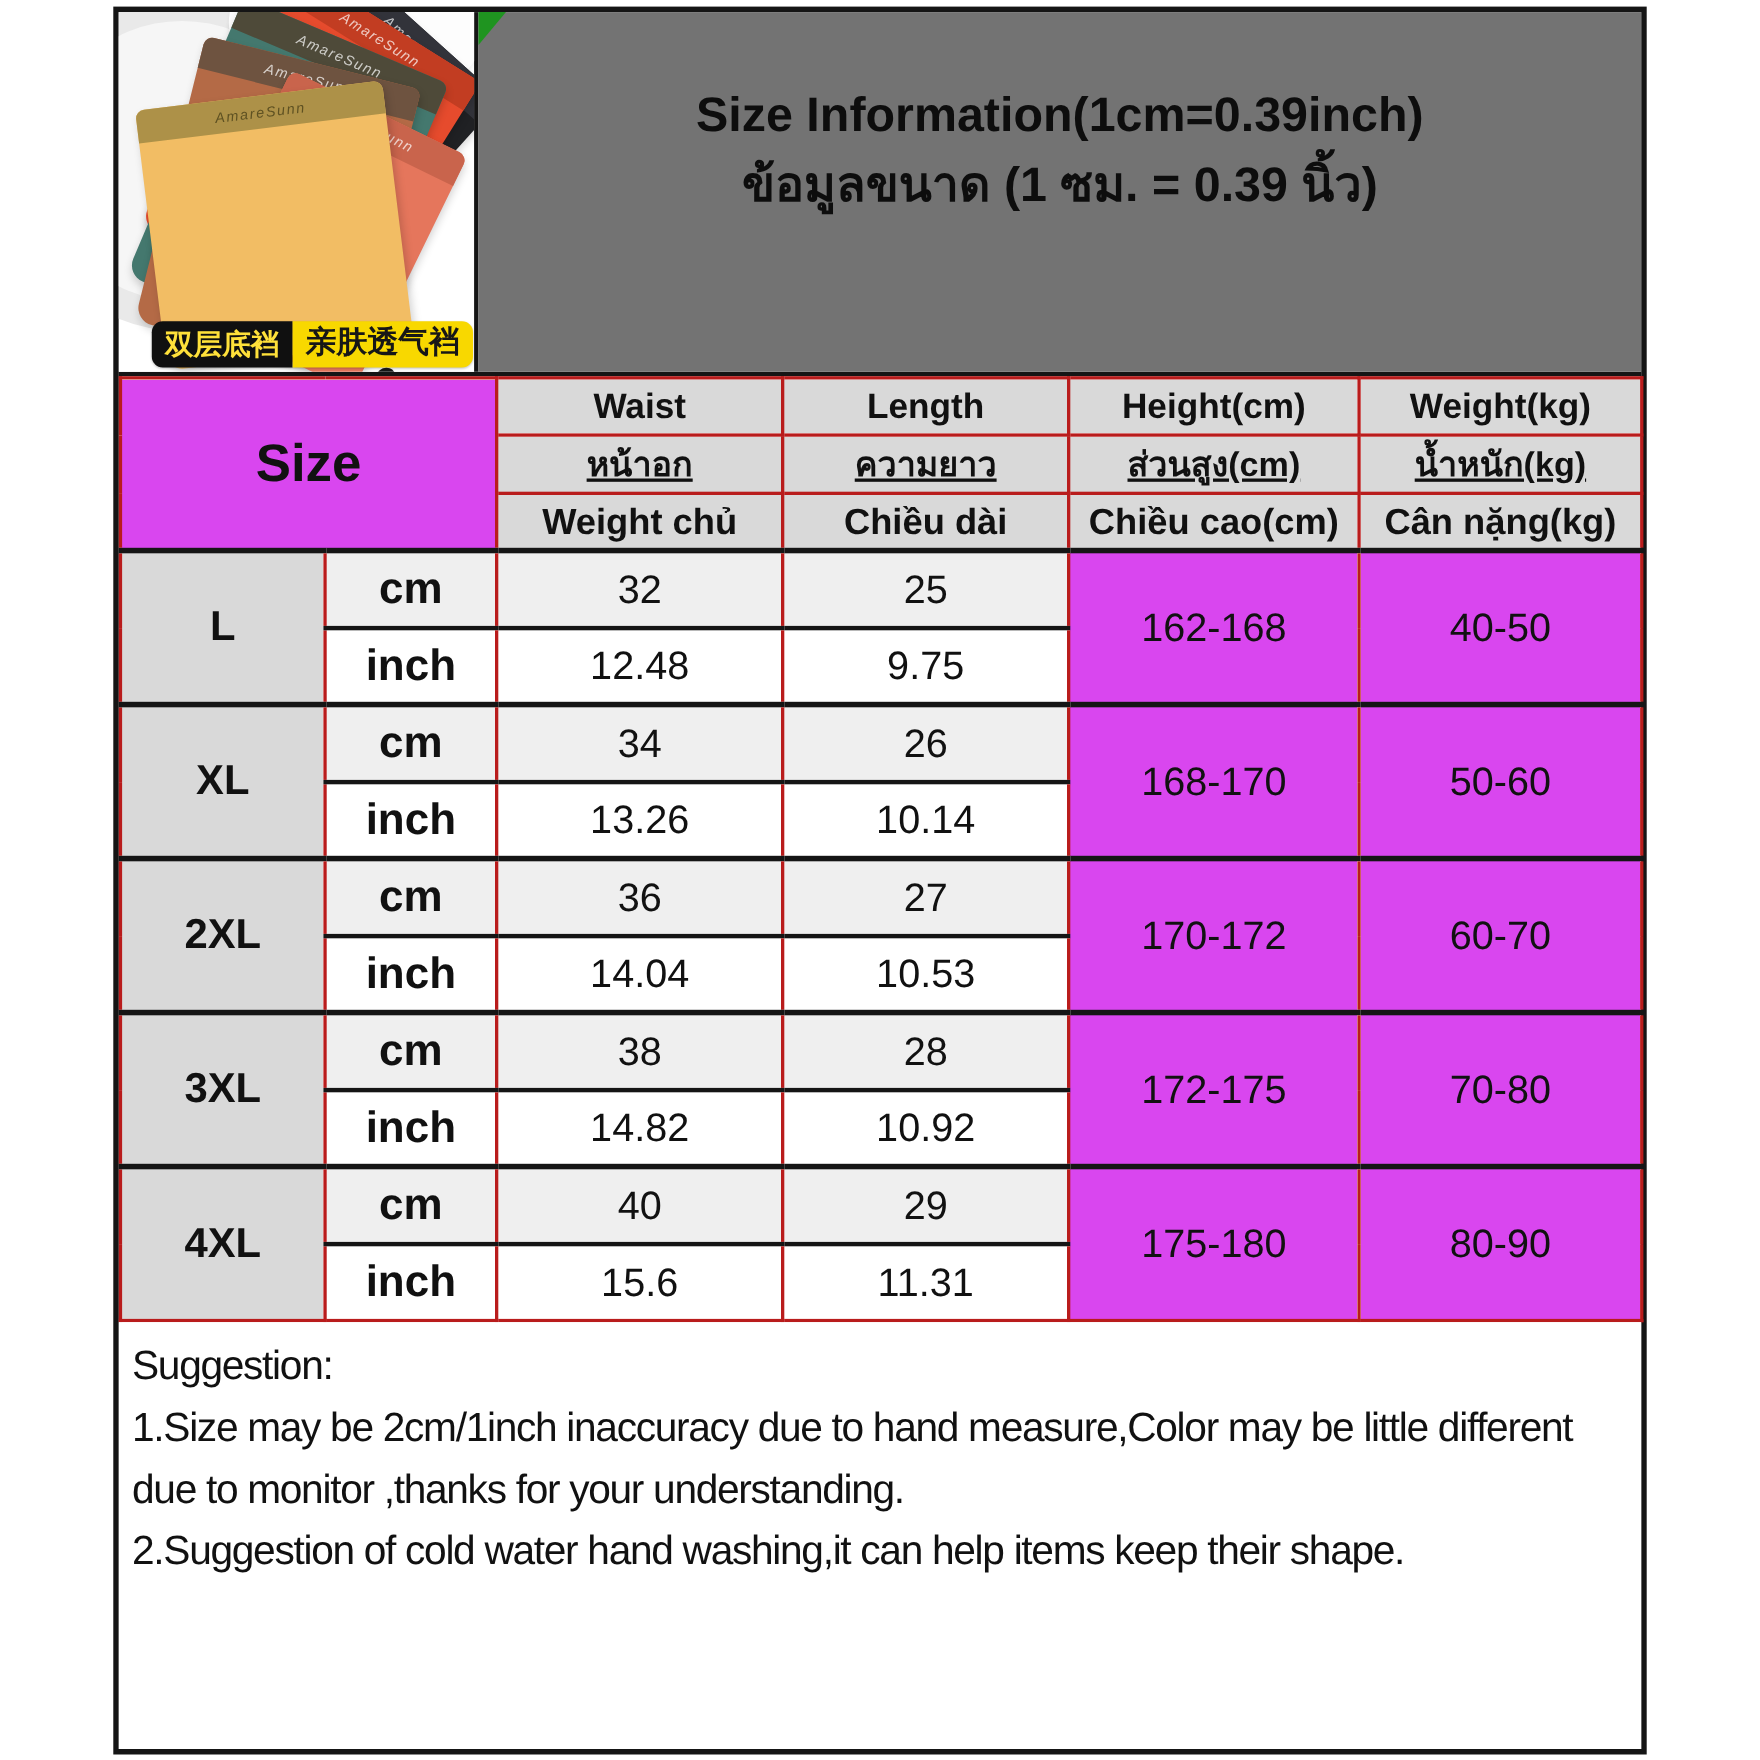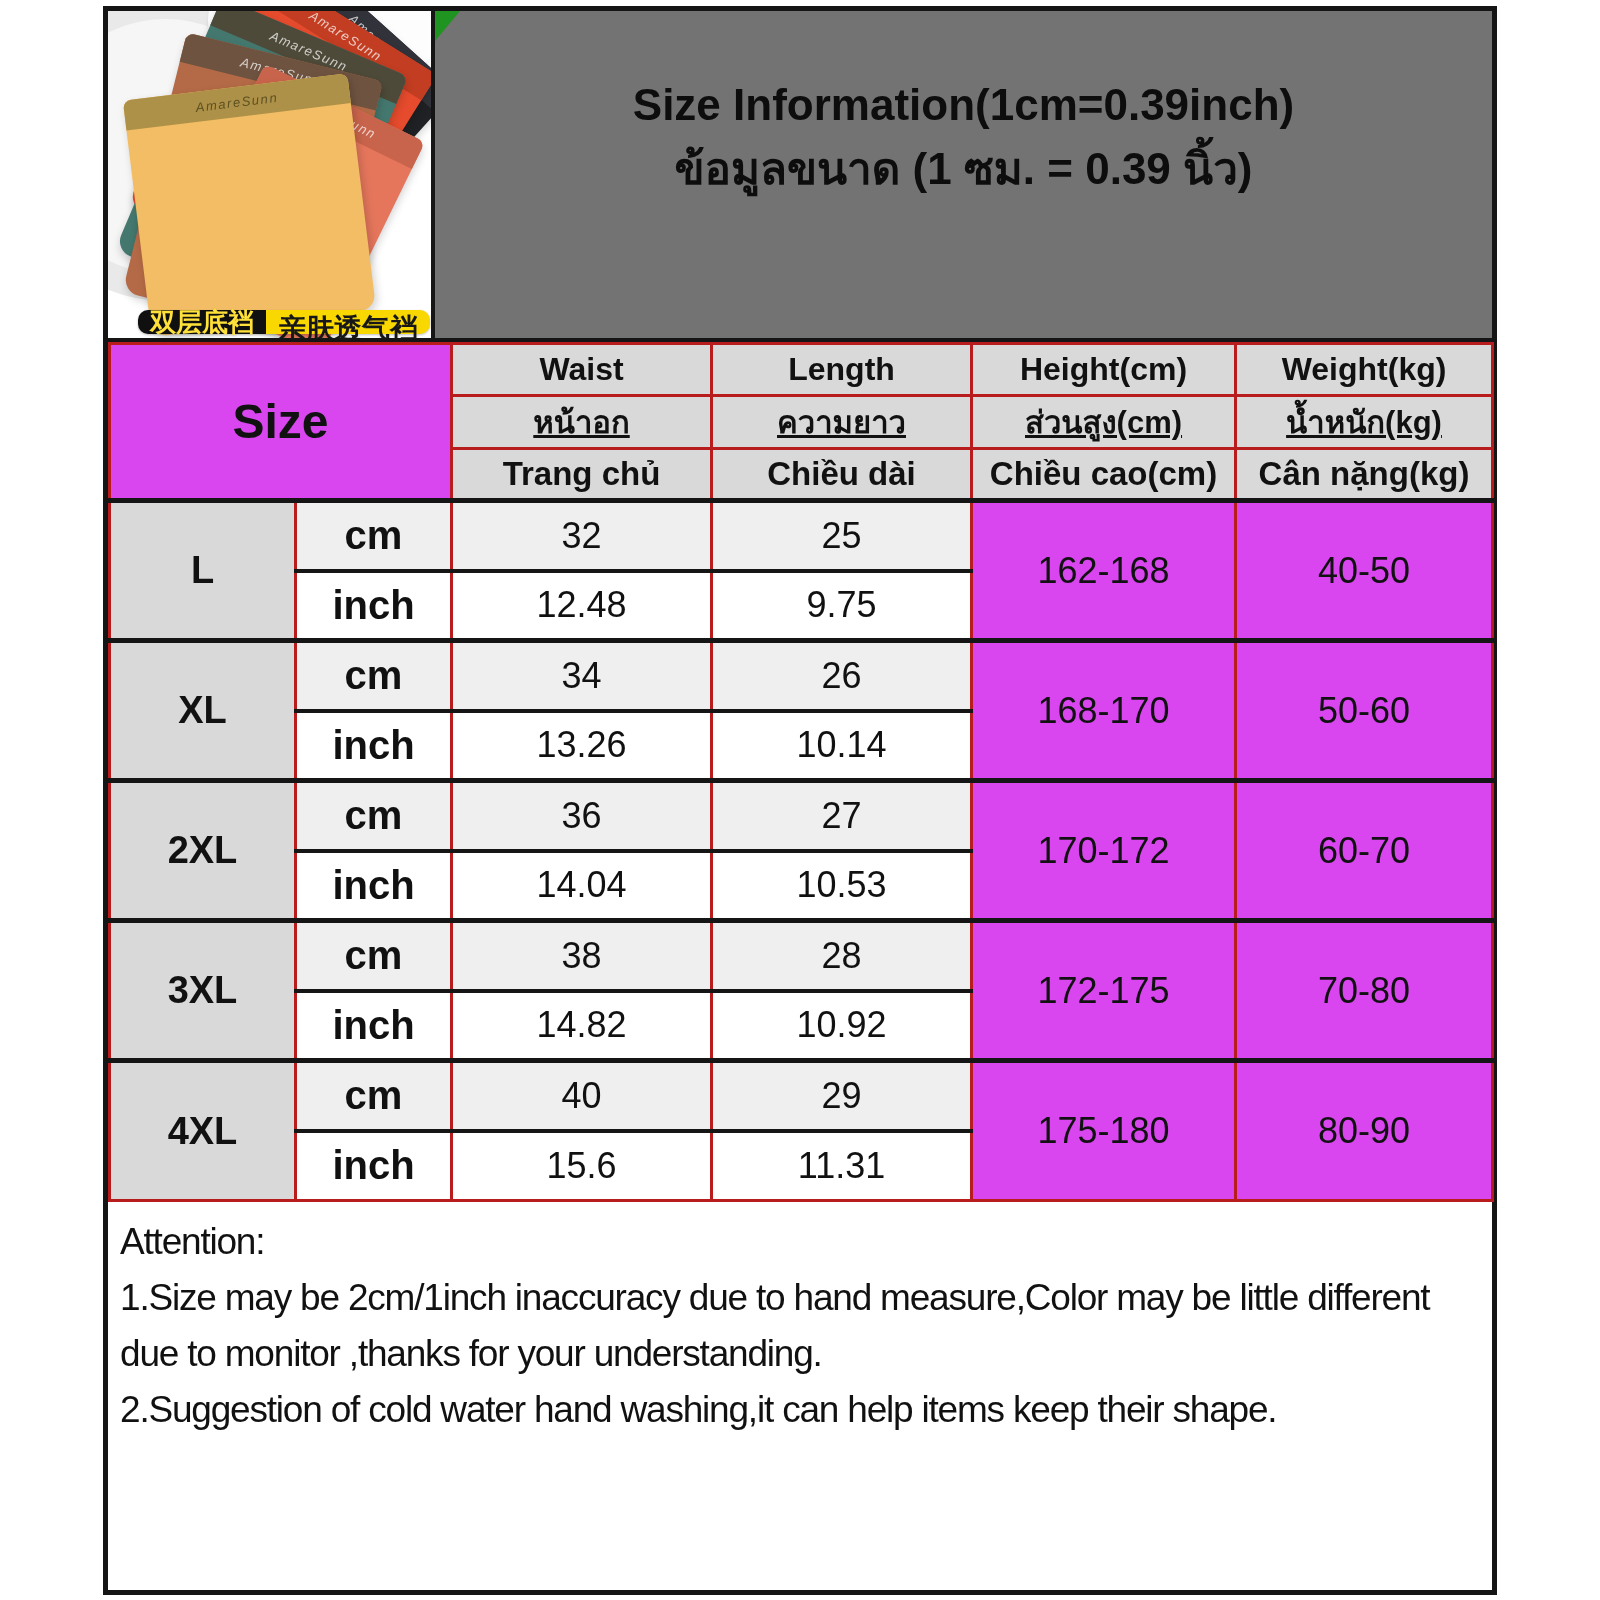--- a/index.html
+++ b/index.html
@@ -28,21 +28,21 @@
     font-size:13px; font-style:italic; letter-spacing:1.6px; white-space:nowrap;
     overflow:hidden; border-radius:8px 8px 0 0; color:rgba(255,255,255,.72); }
   .g-charcoal { left:198px; top:22px; width:172px; height:262px; transform:rotate(42deg); }
   .g-red      { left:148px; top:12px; width:196px; height:272px; transform:rotate(32deg); }
   .g-teal     { left:106px; top:26px; width:202px; height:274px; transform:rotate(23deg); }
   .g-rust     { left:76px;  top:46px; width:202px; height:267px; transform:rotate(14deg); }
   .g-salmon   { left:148px; top:92px; width:178px; height:238px; transform:rotate(26deg); }
   .g-yellow   { left:14px;  top:76px; width:226px; height:238px; transform:rotate(-7deg); }
   .g-yellow .band { color:#5e5122; }
 
-  .badge-bar { position:absolute; left:30px; bottom:4px; height:24px; display:flex;
+  .badge-bar { position:absolute; left:30px; bottom:4px; height:42px; display:flex;
     z-index:30; font-weight:bold; filter:drop-shadow(0 1px 1px rgba(0,0,0,.25)); }
   .badge-dark { background:#101010; color:#ffe13a; font-size:26px; padding:0 12px;
     border-radius:10px 0 0 10px; display:flex; align-items:center; }
   .badge-yellow { background:#f8d800; color:#171717; font-size:28px; padding:0 12px;
     border-radius:0 10px 10px 0; display:flex; align-items:center;flex-direction:column; }
   .badge-sep { width:0; height:60%; border-left:2px dotted #c9b400; margin:0 8px 0 10px; }
   .badge-count { font-size:38px; font-style:italic; font-weight:bold; line-height:1; }
   .badge-count-unit { font-size:16px; margin-left:2px; align-self:flex-end; padding-bottom:6px; }
 
   .title-block { position:relative; flex:1; background:#737373; text-align:center;
@@ -154,21 +154,21 @@
           <th class="h-en">Height(cm)</th>
           <th class="h-en">Weight(kg)</th>
         </tr>
         <tr>
           <th class="h-th">หน้าอก</th>
           <th class="h-th">ความยาว</th>
           <th class="h-th">ส่วนสูง(cm)</th>
           <th class="h-th">น้ำหนัก(kg)</th>
         </tr>
         <tr>
-          <th class="h-vi">Trang chủ</th>
+          <th class="h-vi">Weight chủ</th>
           <th class="h-vi">Chiều dài</th>
           <th class="h-vi">Chiều cao(cm)</th>
           <th class="h-vi">Cân nặng(kg)</th>
         </tr>
 
         <tr class="row-data block-top">
           <td class="size-label" rowspan="2">L</td>
           <td class="unit bg-cm">cm</td>
           <td class="val bg-cm">32</td>
           <td class="val bg-cm">25</td>
@@ -233,19 +233,19 @@
         </tr>
         <tr class="row-data row-inch">
           <td class="unit bg-in">inch</td>
           <td class="val bg-in">15.6</td>
           <td class="val bg-in">11.31</td>
         </tr>
       </tbody>
     </table>
 
     <div class="attention">
-      <p>Attention:</p>
+      <p>Suggestion:</p>
       <p>1.Size may be 2cm/1inch inaccuracy due to hand measure,Color may be little different due to monitor ,thanks for your understanding.</p>
       <p>2.Suggestion of cold water hand washing,it can help items keep their shape.</p>
     </div>
 
   </div>
 </div>
 
 </body></html>

